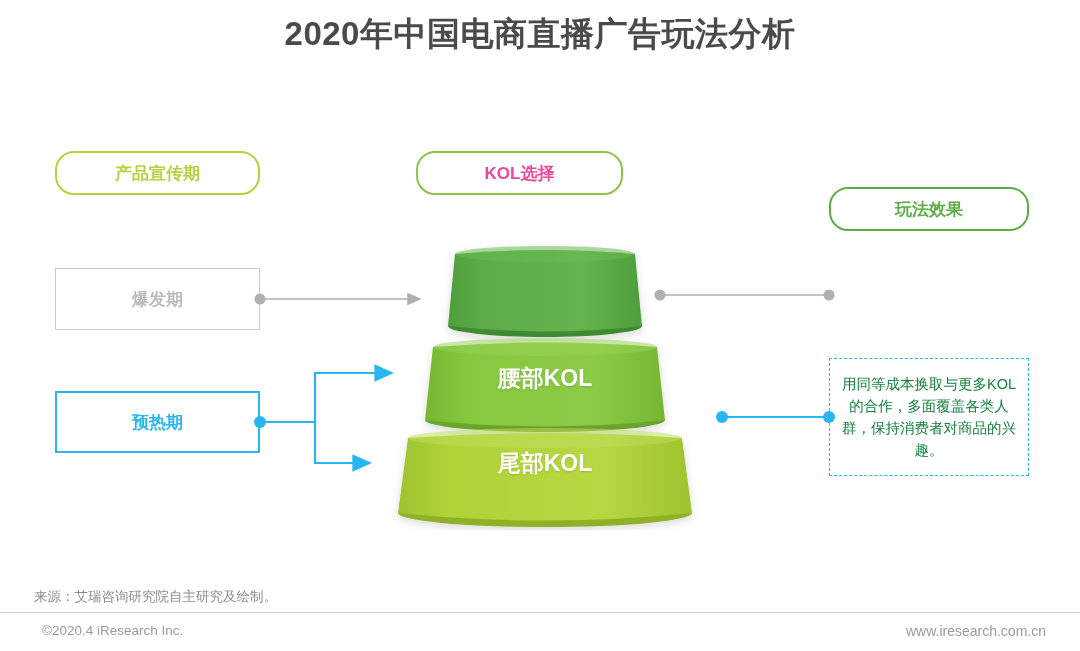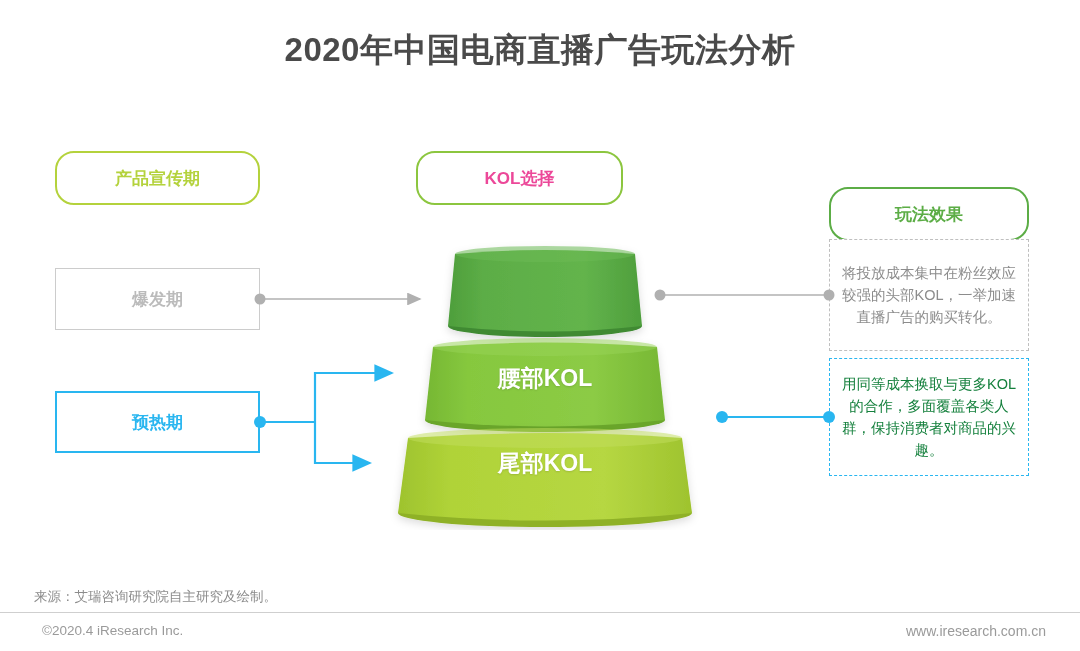--- a/index.html
+++ b/index.html
@@ -26,27 +26,26 @@
   .title {
     position: absolute;
     left: 0;
     top: 12px;
     width: 1080px;
     text-align: center;
     font-size: 33px;
     font-weight: bold;
     color: #4a4a4a;
     letter-spacing: 0.5px;
-    margin-top: 16px;
   }
 
   
   .pill {
     position: absolute;
-    height: 54px;
+    height: 44px;
     border-radius: 19px;
     background: #ffffff;
     display: flex;
     align-items: center;
     justify-content: center;
     font-size: 17px;
     font-weight: bold;
     box-sizing: border-box;
   }
   .pill-1 {
@@ -238,23 +237,20 @@
     <g filter="url(#softshadow)">
       <ellipse cx="215" cy="273" rx="147" ry="14" fill="#8fb128"></ellipse>
       <path d="M 78,198 Q 215,188 352,198 L 362,273 Q 215,288 68,273 Z" fill="url(#g3)"></path>
       <ellipse cx="215" cy="198" rx="137" ry="10" fill="#c2de5e" opacity="0.5"></ellipse>
     </g>
   </svg>
 
   <div class="funnel-label label-waist">腰部KOL</div>
   <div class="funnel-label label-tail">尾部KOL</div>
 
-  <div class="note-box note-gray">
-    <span>将投放成本集中在粉丝效应较强的头部KOL，一举加速直播广告的购买转化。</span>
-  </div>
   <div class="note-box note-blue">
     <span>用同等成本换取与更多KOL的合作，多面覆盖各类人群，保持消费者对商品的兴趣。</span>
   </div>
 
   <svg id="connectors" viewBox="0 0 1080 651">
     <defs>
       <marker id="arrow-gray" markerWidth="9" markerHeight="8" refX="8" refY="4" orient="auto">
         <path d="M 0,0 L 9,4 L 0,8 Z" fill="#b0b0b0"></path>
       </marker>
       <marker id="arrow-blue" markerWidth="9" markerHeight="8" refX="8" refY="4" orient="auto">

